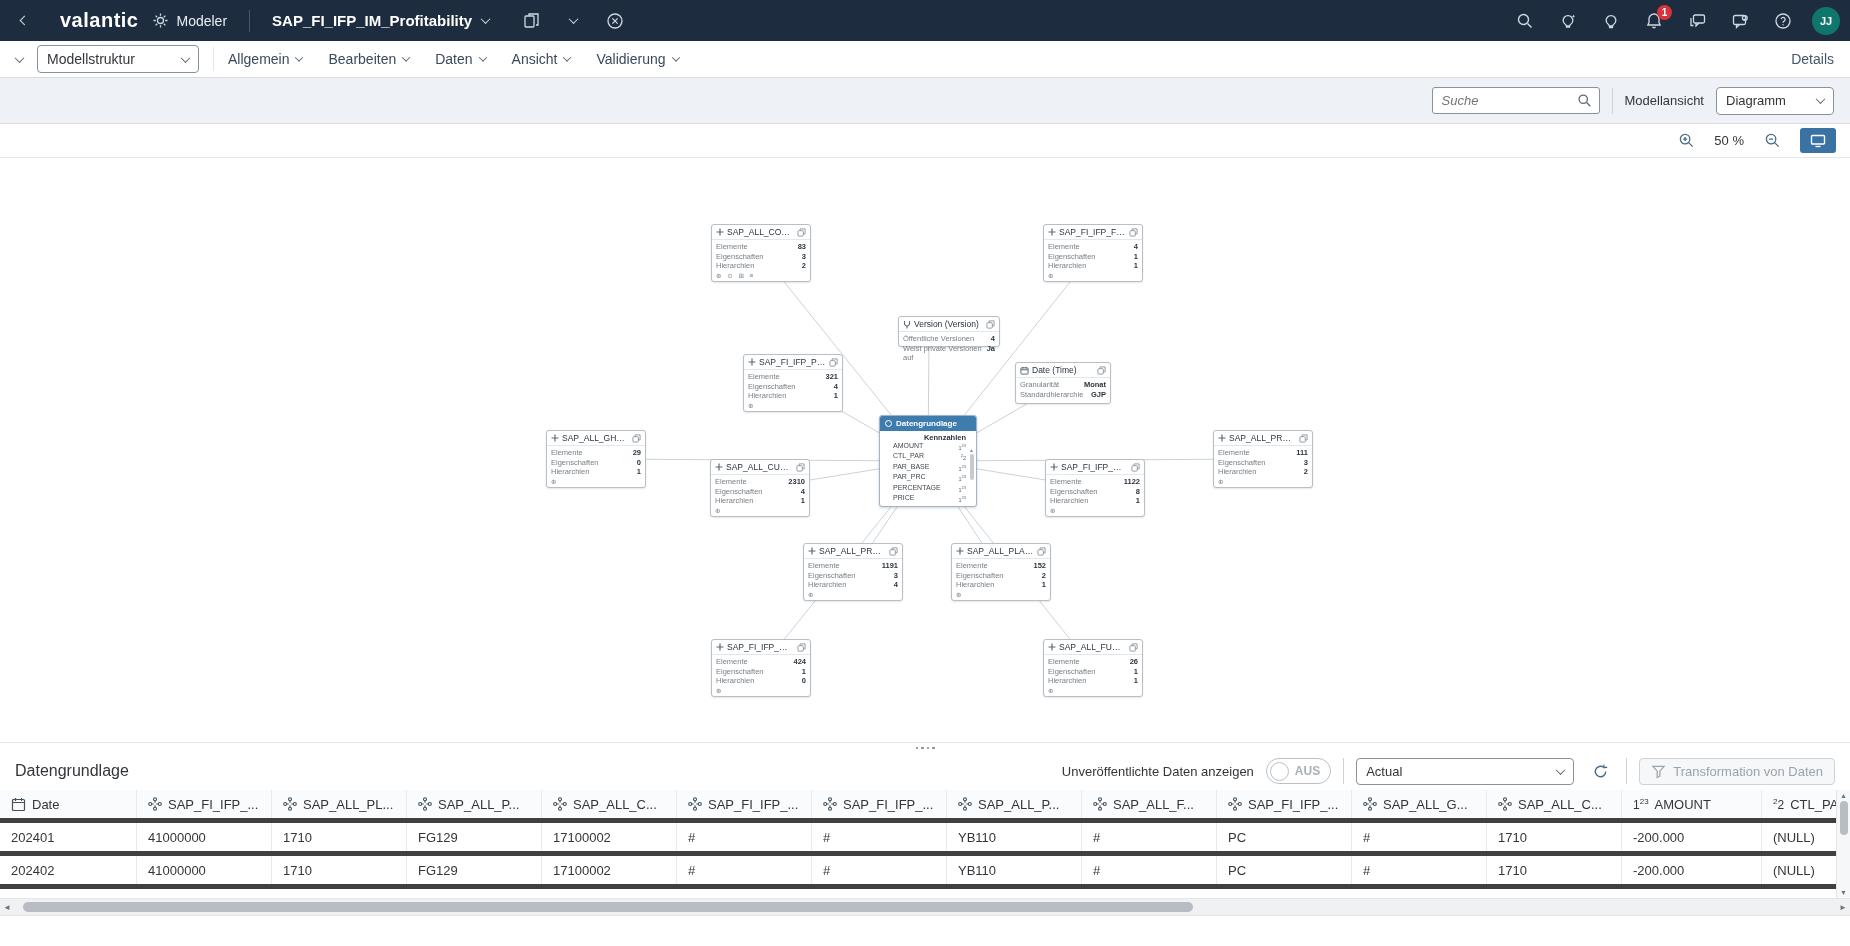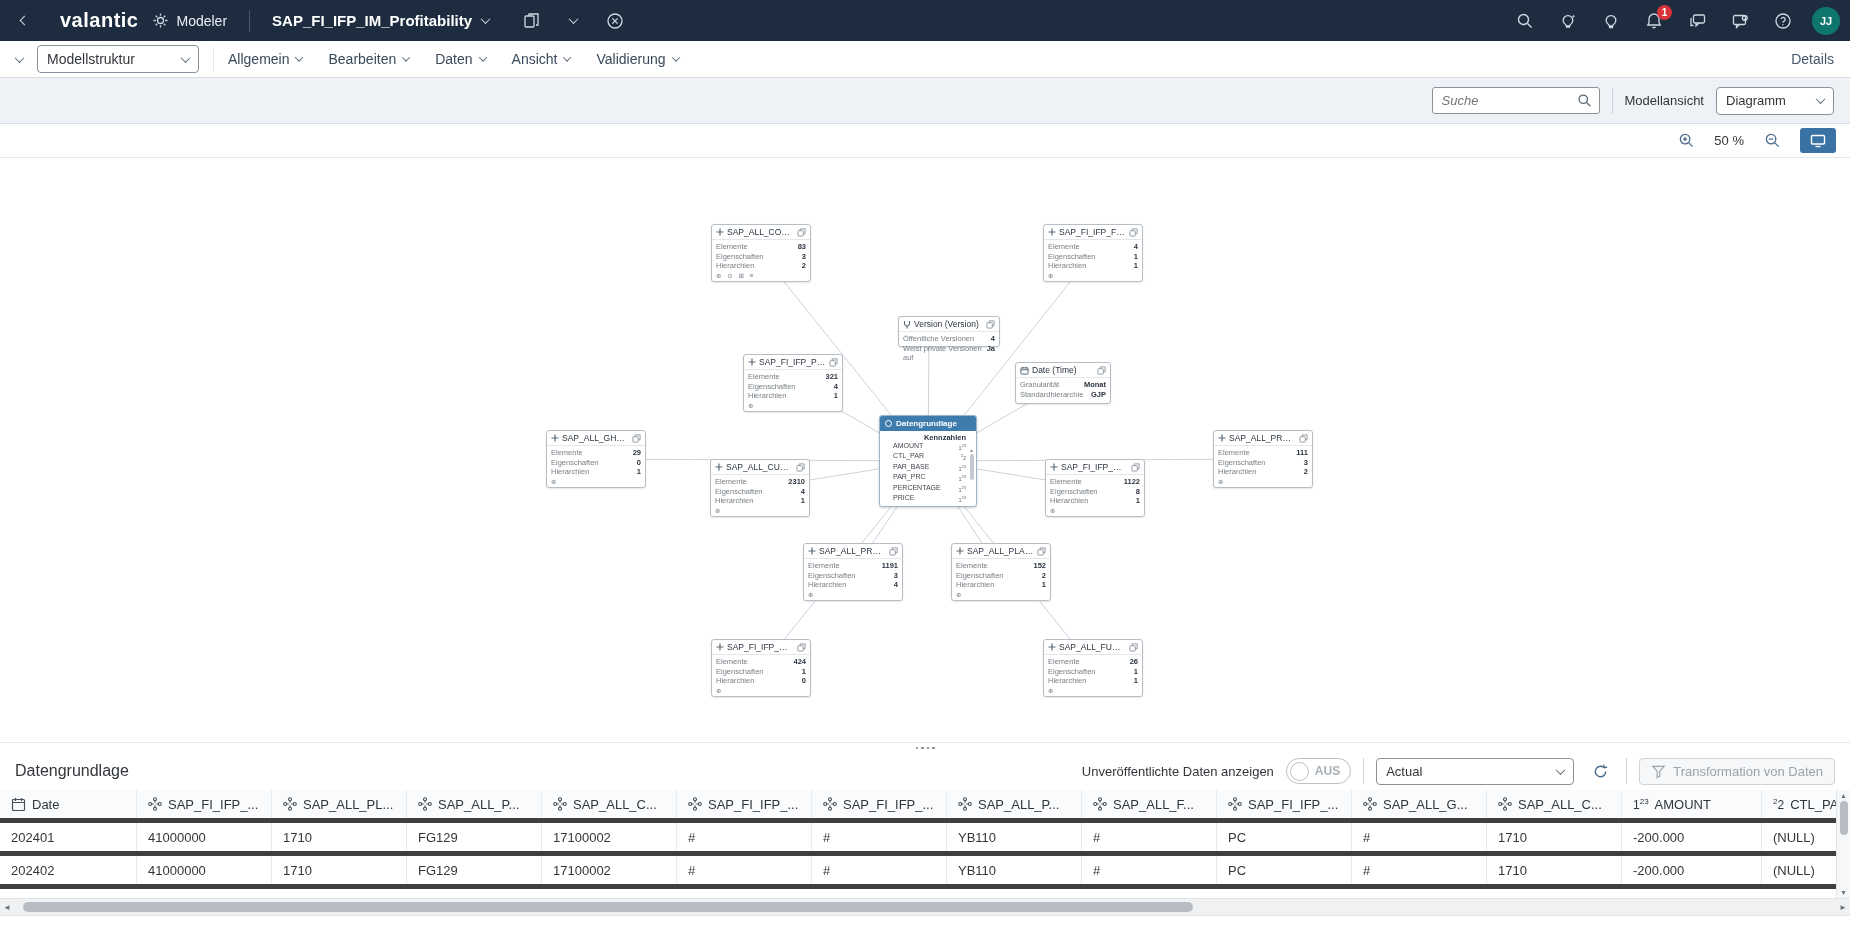--- a/index.html
+++ b/index.html
@@ -72,21 +72,21 @@
   
   .splitter{top:742px;height:10px;background:#fff;border-top:1px solid #e6e9ec;border-bottom:1px solid #dfe3e7;display:flex;align-items:center;justify-content:center;gap:3px;cursor:row-resize;}
   .splitter i{width:2.5px;height:2.5px;border-radius:50%;background:#7a838c;}
 
   
   .panel-header{top:752px;height:38px;background:#fff;display:flex;align-items:center;padding:0 15px;box-sizing:border-box;}
   .panel-title{font-size:16px;color:#32363a;flex:1;}
   .ph-controls{display:flex;align-items:center;gap:12px;font-size:13px;}
   .toggle{display:inline-flex;align-items:center;gap:6px;border:1px solid #aeb6bd;border-radius:14px;height:24px;padding:0 10px 0 3px;color:#9aa3ab;font-size:12px;font-weight:bold;opacity:.85;cursor:pointer;}
   .toggle .knob{width:17px;height:17px;border-radius:50%;border:1px solid #aeb6bd;background:#fff;}
-  .version-select{width:198px;font-size:13px;height:27px;}
+  .version-select{width:218px;font-size:13px;height:27px;}
   .refresh-btn{color:#4a6a8a;}
   .transform-btn{display:inline-flex;align-items:center;gap:7px;height:27px;padding:0 11px;border:1px solid #ccd3d9;border-radius:4px;background:#f6f7f8;color:#9aa4ad;font-size:13px;cursor:default;}
 
   
   .table{top:790px;height:99px;overflow:hidden;}
   .trow{display:flex;height:33px;box-sizing:border-box;border-bottom:5px solid #404040;}
   .thead{background:#fafbfc;}
   .tcell{display:flex;align-items:center;gap:6px;padding:0 11px;box-sizing:border-box;border-right:1px solid #e8ebee;font-size:13px;color:#32363a;overflow:hidden;white-space:nowrap;flex:none;}
   .thead .tcell{color:#32363a;}
   .m123{font-size:12px;color:#32363a;}

